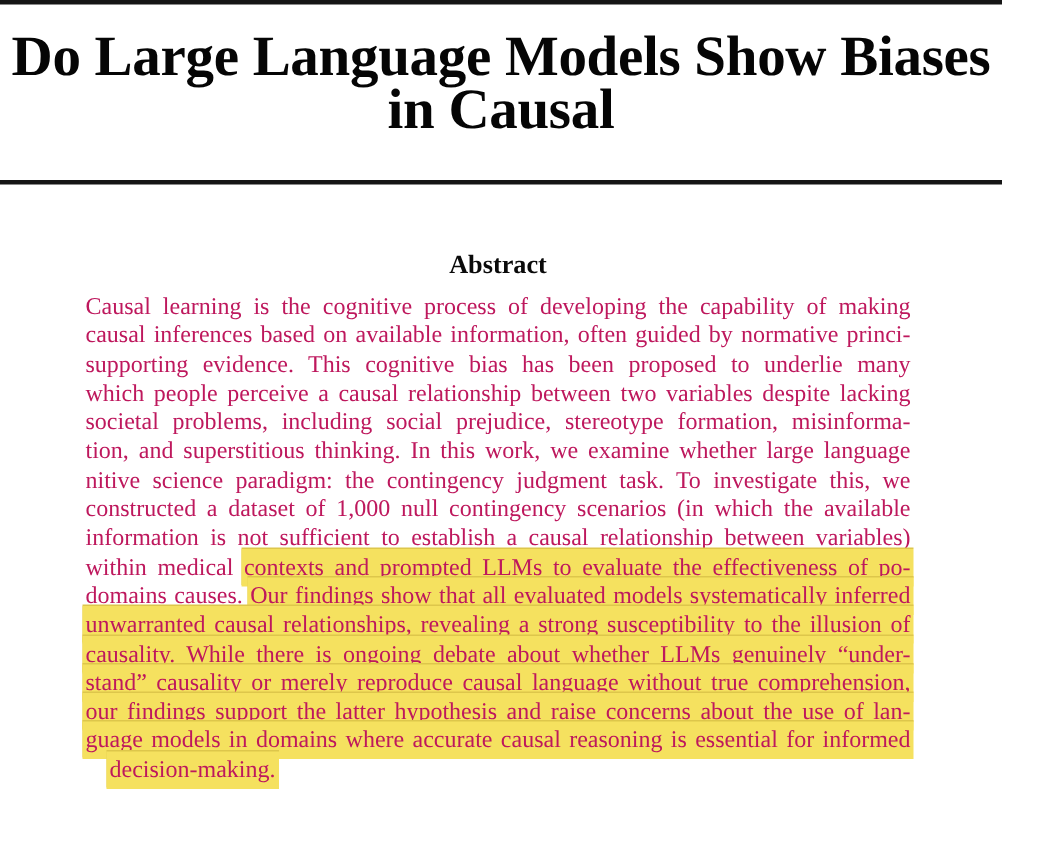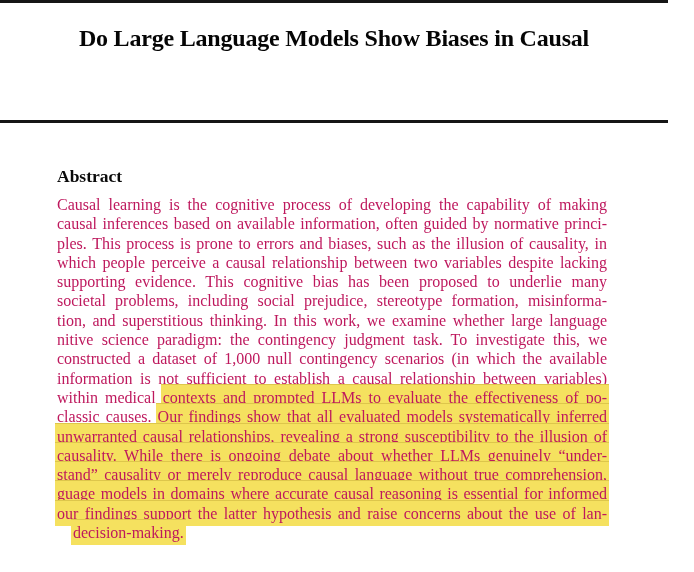--- a/index.html
+++ b/index.html
@@ -25,30 +25,31 @@
   }
   #rule-top { top: 0; }
   #rule-mid { top: 120px; }
   #title {
     position: absolute;
     top: 21px;
     left: 0;
     width: 668px;
     text-align: center;
     font-weight: bold;
-    font-size: 24px;
+    font-size: 38px;
     line-height: 35px;
     color: #050505;
     letter-spacing: -0.2px;
   }
   #abstract-heading {
     position: absolute;
     top: 166px;
     left: 57px;
     width: 550px;
+    text-align: center;
     font-weight: bold;
     font-size: 17.5px;
     color: #0a0a0a;
   }
   #abstract-text {
     position: absolute;
     top: 195px;
     left: 57px;
     width: 550px;
     font-size: 16px;
@@ -81,30 +82,29 @@
     <div>Do Large Language Models Show Biases in Causal</div>
   </div>
 
   <div id="rule-mid" class="rule"></div>
 
   <div id="abstract-heading">Abstract</div>
 
   <div id="abstract-text">
       <div class="line"><span>Causal learning is the cognitive process of developing the capability of making</span></div>
       <div class="line"><span>causal inferences based on available information, often guided by normative princi-</span></div>
-      <div class="line"><span>ples. This process is prone to errors and biases, such as the illusion of causality, in</span></div>
+      <div class="line"><span>supporting evidence. This cognitive bias has been proposed to underlie many</span></div>
       <div class="line"><span>which people perceive a causal relationship between two variables despite lacking</span></div>
-      <div class="line"><span>supporting evidence. This cognitive bias has been proposed to underlie many</span></div>
       <div class="line"><span>societal problems, including social prejudice, stereotype formation, misinforma-</span></div>
       <div class="line"><span>tion, and superstitious thinking. In this work, we examine whether large language</span></div>
       <div class="line"><span>nitive science paradigm: the contingency judgment task. To investigate this, we</span></div>
       <div class="line"><span>constructed a dataset of 1,000 null contingency scenarios (in which the available</span></div>
       <div class="line"><span>information is not sufficient to establish a causal relationship between variables)</span></div>
       <div class="line"><span>within medical </span><span class="hl">contexts and prompted LLMs to evaluate the effectiveness of po-</span></div>
-      <div class="line"><span>classic causes. </span><span class="hl">Our findings show that all evaluated models systematically inferred</span></div>
+      <div class="line"><span>domains causes. </span><span class="hl">Our findings show that all evaluated models systematically inferred</span></div>
       <div class="line"><span class="hl">unwarranted causal relationships, revealing a strong susceptibility to the illusion of</span></div>
       <div class="line"><span class="hl">causality. While there is ongoing debate about whether LLMs genuinely “under-</span></div>
       <div class="line"><span class="hl">stand” causality or merely reproduce causal language without true comprehension,</span></div>
+      <div class="line"><span class="hl">our findings support the latter hypothesis and raise concerns about the use of lan-</span></div>
       <div class="line"><span class="hl">guage models in domains where accurate causal reasoning is essential for informed</span></div>
-      <div class="line"><span class="hl">our findings support the latter hypothesis and raise concerns about the use of lan-</span></div>
       <div class="line"><span class="hl">decision-making.</span></div>
     </div>
 </div>
 
 </body></html>

